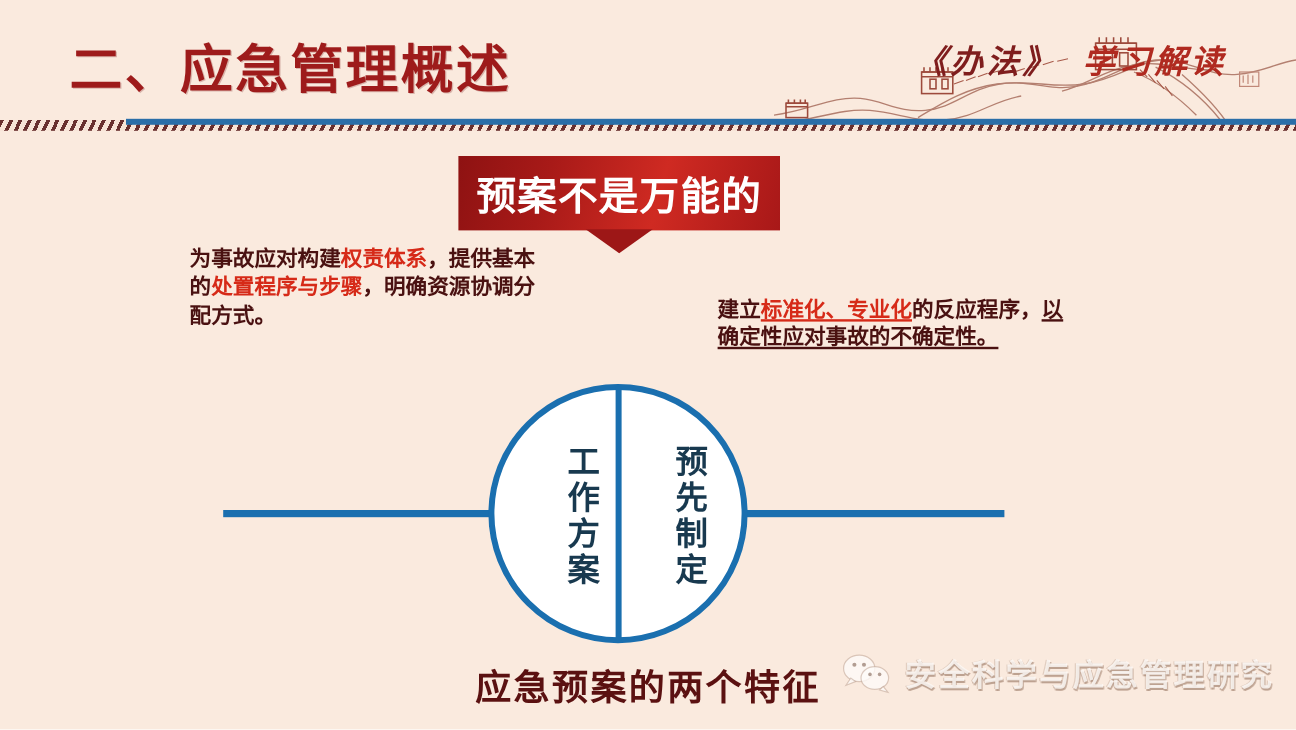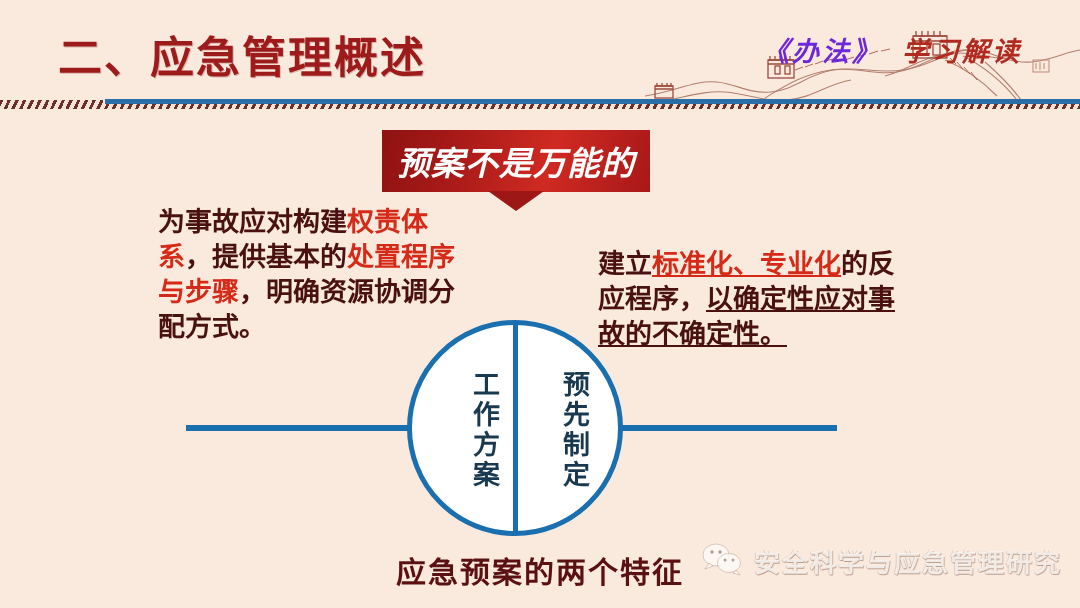--- a/index.html
+++ b/index.html
@@ -48,21 +48,21 @@
     position: absolute;
     left: 762px;
     top: 30px;
     font-size: 27px;
     font-family: "Liberation Serif", "DejaVu Serif", serif;
     font-style: italic;
     font-weight: bold;
     white-space: nowrap;
     letter-spacing: 3px;
   }
-  #header-script .book { color: #6d28d9; margin-top: 36px; }
+  #header-script .book { color: #7f1d1d; margin-top: 36px; }
   #header-script .red  { color: #b02a20; margin-left: 20px; }
 
   
   #divider {
     position: absolute;
     left: 0;
     top: 96px;
     width: 1080px;
     height: 13px;
   }
@@ -106,36 +106,35 @@
     width: 268px;
     height: 62px;
     display: flex;
     align-items: center;
     justify-content: center;
     font-size: 33px;
     font-weight: bold;
     color: #ffffff;
     letter-spacing: 1px;
     white-space: nowrap;
-    font-style: italic;
   }
   #banner-tail {
     position: absolute;
     left: 106px;
     top: 61px;
     width: 0; height: 0;
     border-left: 28px solid transparent;
     border-right: 28px solid transparent;
     border-top: 20px solid #9d1717;
   }
 
   
   .body-text {
     position: absolute;
-    font-size: 27px;
+    font-size: 18px;
     font-weight: bold;
     line-height: 1.30;
     color: #4a1111;
     letter-spacing: 0px;
   }
   #text-left {
     left: 158px;
     top: 205px;
     width: 300px;
     text-align: left;
@@ -222,20 +221,21 @@
     color: #5b1111;
     letter-spacing: 2px;
   }
 
   
   #watermark {
     position: absolute;
     left: 702px;
     top: 542px;
     display: flex;
+    align-items: center;
     gap: 12px;
     opacity: .80;
   }
   #watermark-text {
     font-size: 26px;
     font-weight: bold;
     color: rgba(255,255,255,.82);
     letter-spacing: 2px;
     white-space: nowrap;
     text-shadow:

